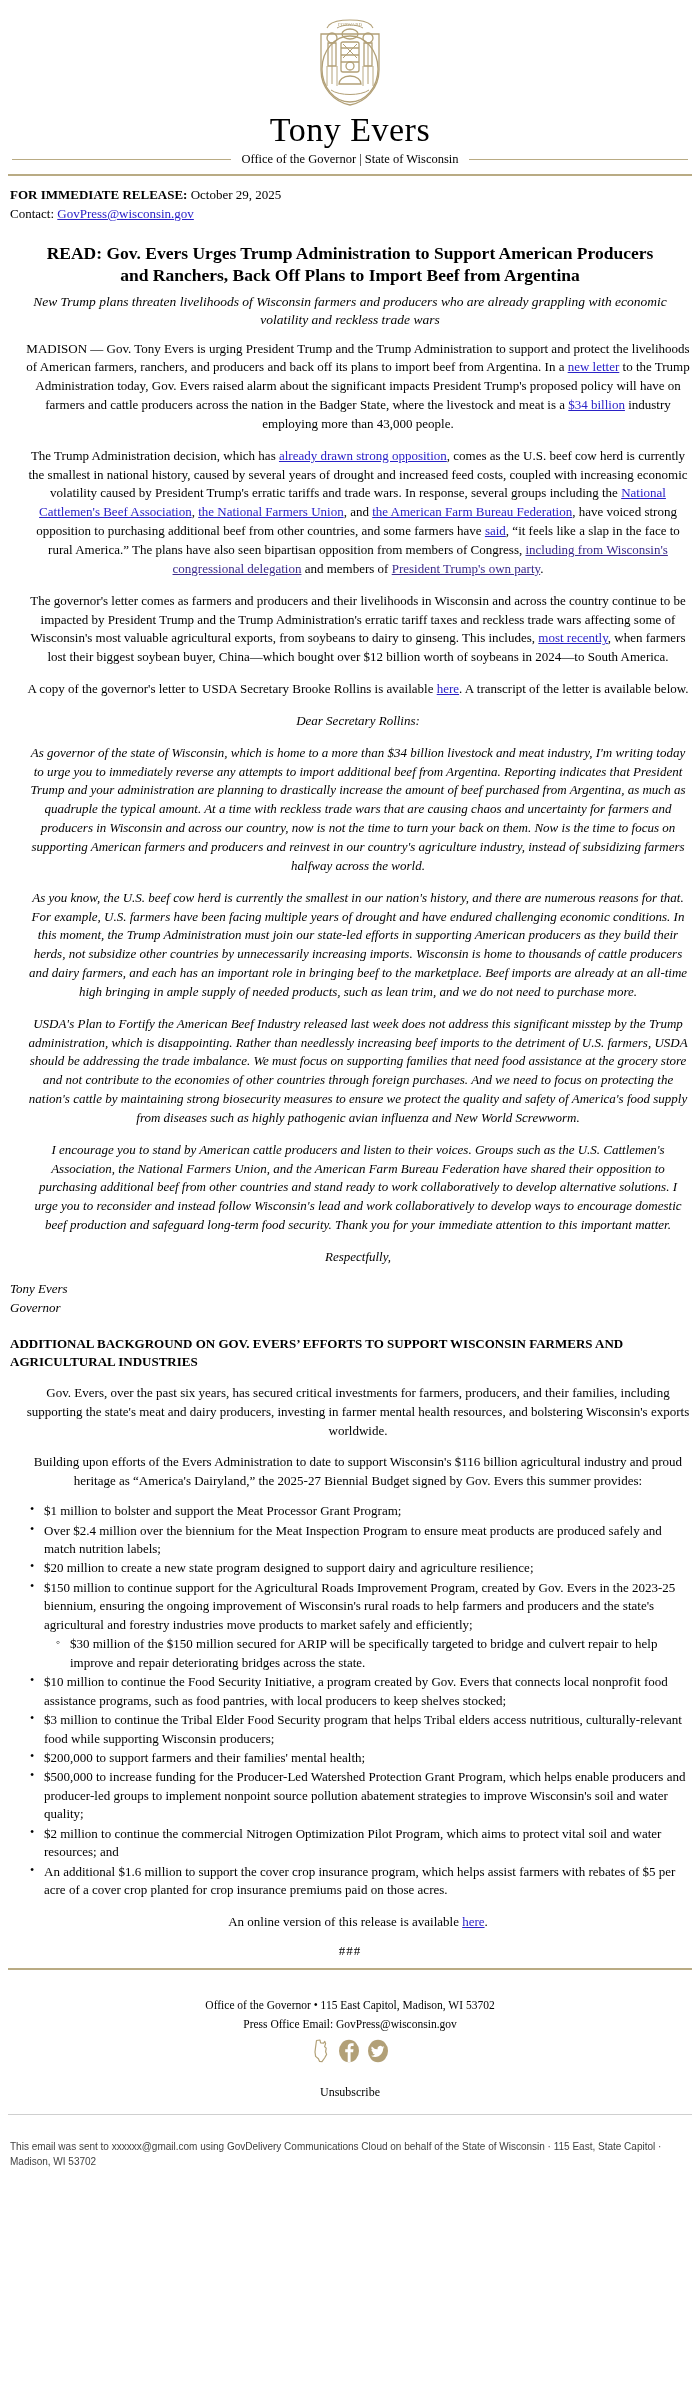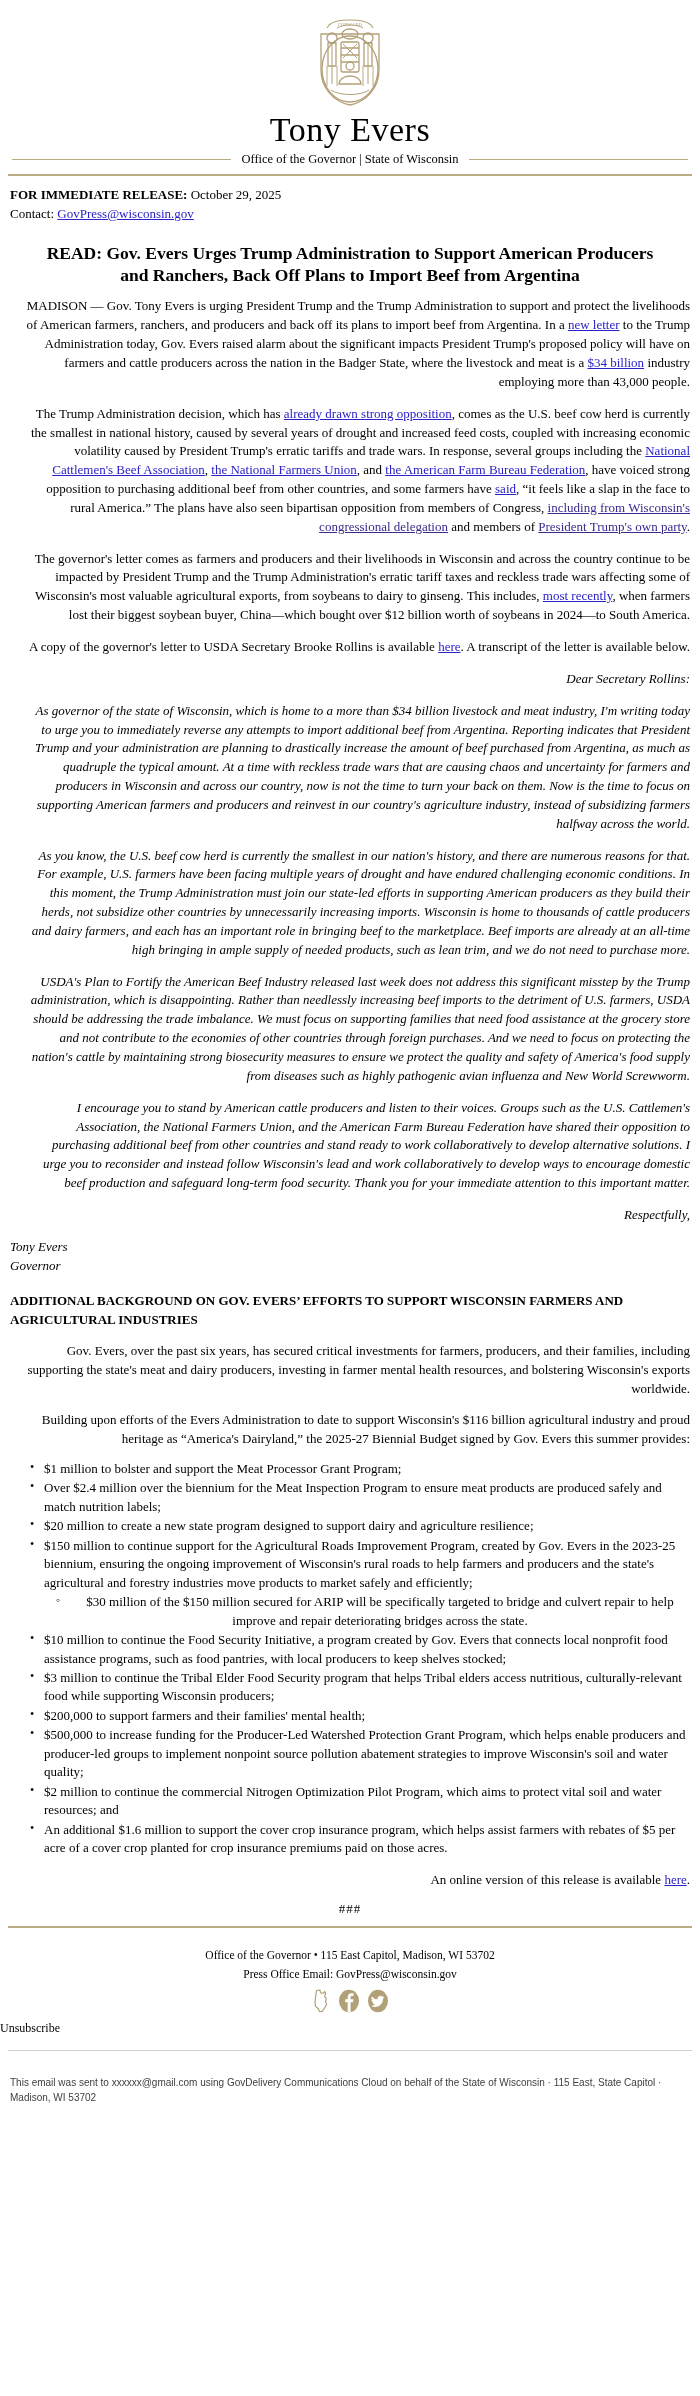--- a/index.html
+++ b/index.html
@@ -87,21 +87,21 @@
   }
 
   
   .body {
     padding: 0 10px;
     font-size: 13px;
     line-height: 1.45;
   }
   .body p {
     margin: 13px 0 0 16px;
-    text-align: right;
+    text-align: center;
   }
   .body p.first { margin-top: 11px; }
   .letter p {
     font-style: italic;
   }
   .sig { font-style: italic; margin-top: 13px; line-height: 1.45; }
   .section-head {
     font-weight: bold;
     font-size: 13px;
     line-height: 1.4;
@@ -122,21 +122,20 @@
     content: "\2022";
     position: absolute;
     left: -14px;
     top: -1px;
     font-size: 12px;
   }
   ul.sub {
     margin: 1px 0 1px 0;
     padding-left: 26px;
     list-style: none;
-    text-align: center;
   }
   ul.sub > li {
     position: relative;
     line-height: 1.42;
   }
   ul.sub > li::before {
     content: "\25E6";
     position: absolute;
     left: -14px;
     top: -1px;
@@ -154,33 +153,34 @@
   
   .foot-rule {
     height: 2px;
     background: #b9ab84;
     margin: 9px 8px 0 8px;
   }
   .footer {
     text-align: center;
     font-size: 11.5px;
     line-height: 1.6;
-    padding-top: 18px;
+    padding-top: 26px;
   }
   .social {
     display: flex;
     justify-content: center;
     align-items: center;
     gap: 7px;
     margin-top: 6px;
   }
   .social .ic { display: block; }
   .unsub {
-    text-align: left;
+    text-align: center;
     font-size: 12px;
+    margin-top: 14px;
     padding-bottom: 12px;
   }
   .grey-rule {
     height: 1px;
     background: #cfcfcf;
     margin: 0 8px;
   }
   .legal {
     font-family: "Liberation Sans", "DejaVu Sans", sans-serif;
     font-size: 10px;
@@ -235,20 +235,21 @@
       <span class="lbl">FOR IMMEDIATE RELEASE:</span>
       <span>October 29, 2025</span>
     </div>
     <div>
       <span>Contact:</span>
       <a class="link" href="#">GovPress@wisconsin.gov</a>
     </div>
   </div>
 
   <div class="headline">READ: Gov. Evers Urges Trump Administration to Support American Producers and Ranchers, Back Off Plans to Import Beef from Argentina</div>
+  <div class="dek">New Trump plans threaten livelihoods of Wisconsin farmers and producers who are already grappling with economic volatility and reckless trade wars</div>
 
   <div class="body">
 
     <p class="first"><span>MADISON — Gov. Tony Evers is urging President Trump and the Trump Administration to support and protect the livelihoods of American farmers, ranchers, and producers and back off its plans to import beef from Argentina. In a </span><a class="link" href="#">new letter</a><span> to the Trump Administration today, Gov. Evers raised alarm about the significant impacts President Trump's proposed policy will have on farmers and cattle producers across the nation in the Badger State, where the livestock and meat is a </span><a class="link" href="#">$34 billion</a><span> industry employing more than 43,000 people.</span></p>
 
     <p><span>The Trump Administration decision, which has </span><a class="link" href="#">already drawn strong opposition</a><span>, comes as the U.S. beef cow herd is currently the smallest in national history, caused by several years of drought and increased feed costs, coupled with increasing economic volatility caused by President Trump's erratic tariffs and trade wars. In response, several groups including the </span><a class="link" href="#">National Cattlemen's Beef Association</a><span>, </span><a class="link" href="#">the National Farmers Union</a><span>, and </span><a class="link" href="#">the American Farm Bureau Federation</a><span>, have voiced strong opposition to purchasing additional beef from other countries, and some farmers have </span><a class="link" href="#">said</a><span>, “it feels like a slap in the face to rural America.” The plans have also seen bipartisan opposition from members of Congress, </span><a class="link purple" href="#">including from Wisconsin's congressional delegation</a><span> and members of </span><a class="link purple" href="#">President Trump's own party</a><span>.</span></p>
 
     <p><span>The governor's letter comes as farmers and producers and their livelihoods in Wisconsin and across the country continue to be impacted by President Trump and the Trump Administration's erratic tariff taxes and reckless trade wars affecting some of Wisconsin's most valuable agricultural exports, from soybeans to dairy to ginseng. This includes, </span><a class="link" href="#">most recently</a><span>, when farmers lost their biggest soybean buyer, China—which bought over $12 billion worth of soybeans in 2024—to South America.</span></p>
 
     <p><span>A copy of the governor's letter to USDA Secretary Brooke Rollins is available </span><a class="link" href="#">here</a><span>. A transcript of the letter is available below.</span></p>

